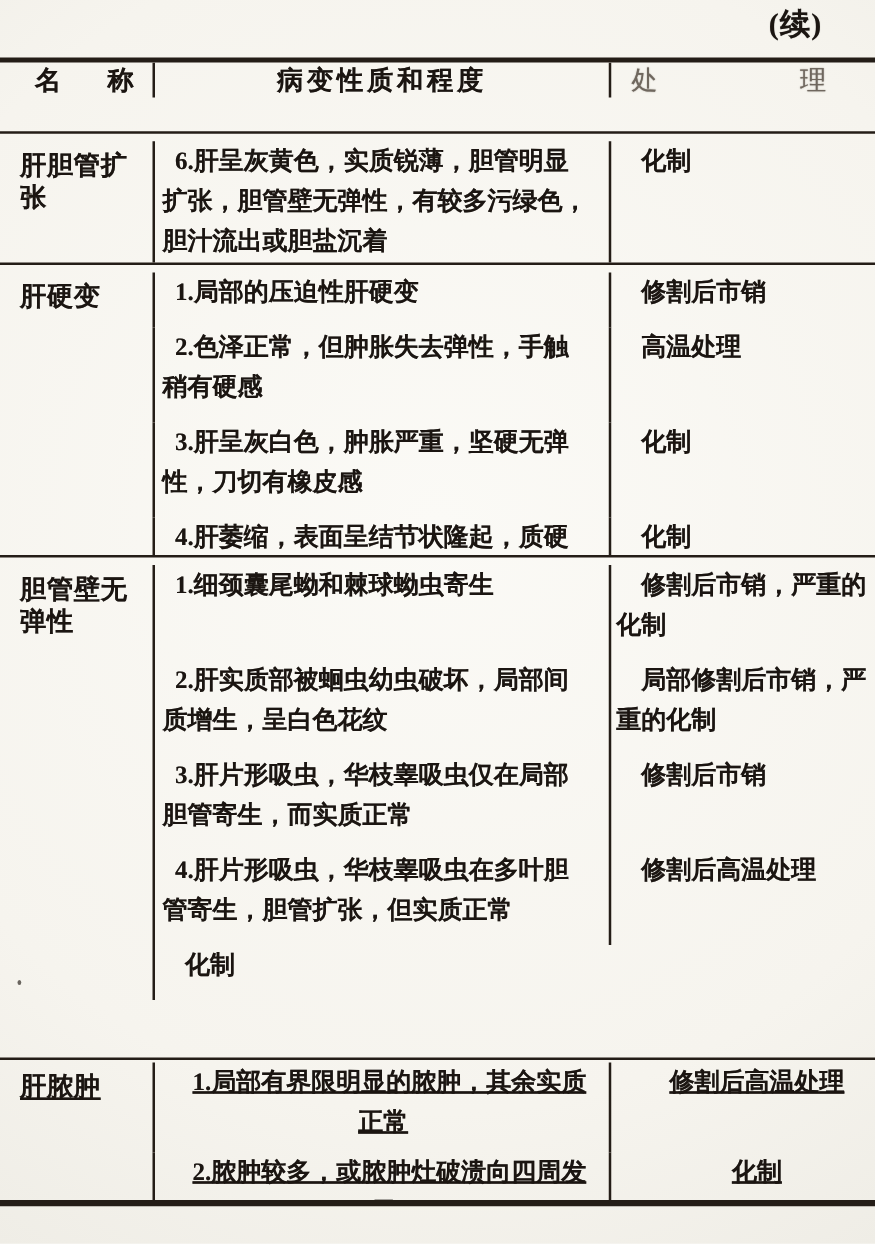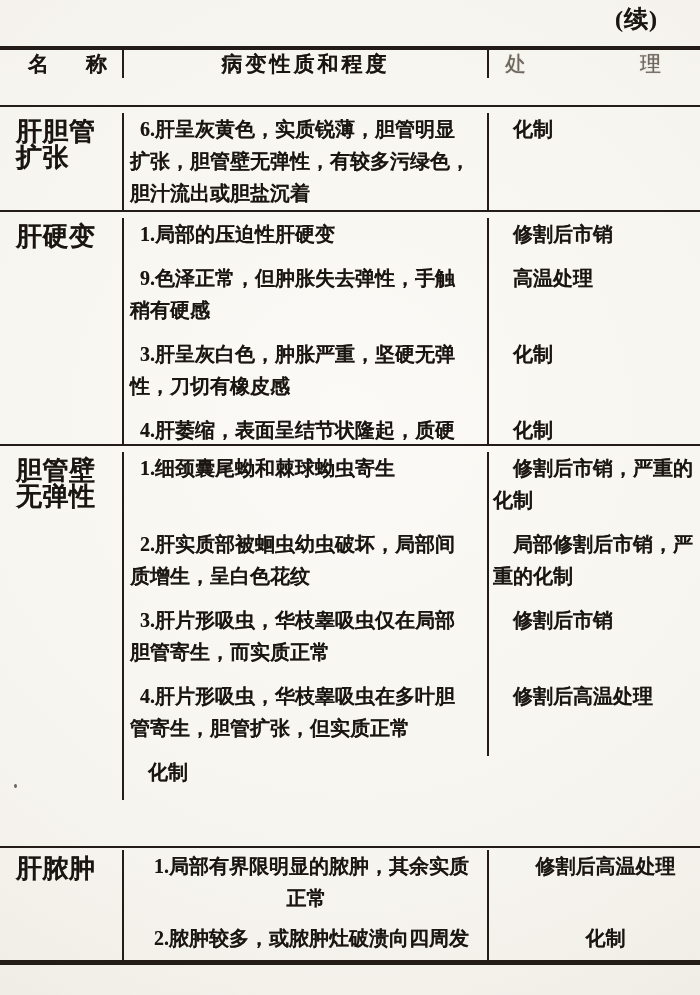--- a/index.html
+++ b/index.html
@@ -34,30 +34,30 @@
     grid-auto-rows:min-content;
     box-sizing:border-box;
     overflow:hidden;
   }
   .hdr{height:57px;border-bottom:2px solid var(--rule);}
   .sec{border-bottom:2px solid var(--rule);}
   .sec:last-child{border-bottom:none;}
   #sec-1{height:105px;}
   #sec-2{height:234px;}
   #sec-3{height:402px;}
-  #sec-4{height:112px;}
+  #sec-4{height:112px;text-decoration:underline;}
   .cell{box-sizing:border-box;}
   .c2,.c3{border-left:2px solid var(--rule);}
   .hdr .cell{display:flex;align-items:center;}
   .hdr-name{padding-left:28px;font-size:21px;font-weight:bold;letter-spacing:37px;white-space:nowrap;text-shadow:0 0 0.5px rgba(0,0,0,.6);}
   .hdr-lesion{justify-content:center;font-size:21px;font-weight:bold;letter-spacing:3px;text-shadow:0 0 0.5px rgba(0,0,0,.6);}
   .hdr-treat{padding-left:16px;font-size:21px;letter-spacing:114px;white-space:nowrap;color:var(--faded);text-shadow:0 0 1px rgba(90,82,72,.8);}
   .name-cell{
     padding:6px 2px 0 16px;
-    font-size:26px;font-weight:bold;line-height:26px;
+    font-size:21px;font-weight:bold;line-height:26px;
     letter-spacing:0.5px;
     text-shadow:0 0 0.5px rgba(0,0,0,.55);
   }
   .lesion-cell{padding:0 4px 12px 6px;}
   .treat-cell{padding:0 2px 12px 4px;}
   .sec{padding-top:6px;}
   #sec-4{padding-top:2px;}
   #sec-4 .lesion-cell,#sec-4 .treat-cell{padding-bottom:8px;text-align:center;}
   .lesion-cell p,.treat-cell p{
     margin:0;
@@ -99,21 +99,21 @@
 
   <div class="row sec" id="sec-2">
     <div class="cell name-cell" style="grid-row:1 / span 4">肝硬变</div>
     <div class="cell c2 lesion-cell">
         <p>1.局部的压迫性肝硬变</p>
       </div>
     <div class="cell c3 treat-cell">
         <p>修割后市销</p>
       </div>
     <div class="cell c2 lesion-cell">
-        <p>9.色泽正常，但肿胀失去弹性，手触
+        <p>2.色泽正常，但肿胀失去弹性，手触
 稍有硬感</p>
       </div>
     <div class="cell c3 treat-cell">
         <p>高温处理</p>
       </div>
     <div class="cell c2 lesion-cell">
         <p>3.肝呈灰白色，肿胀严重，坚硬无弹
 性，刀切有橡皮感</p>
       </div>
     <div class="cell c3 treat-cell">

